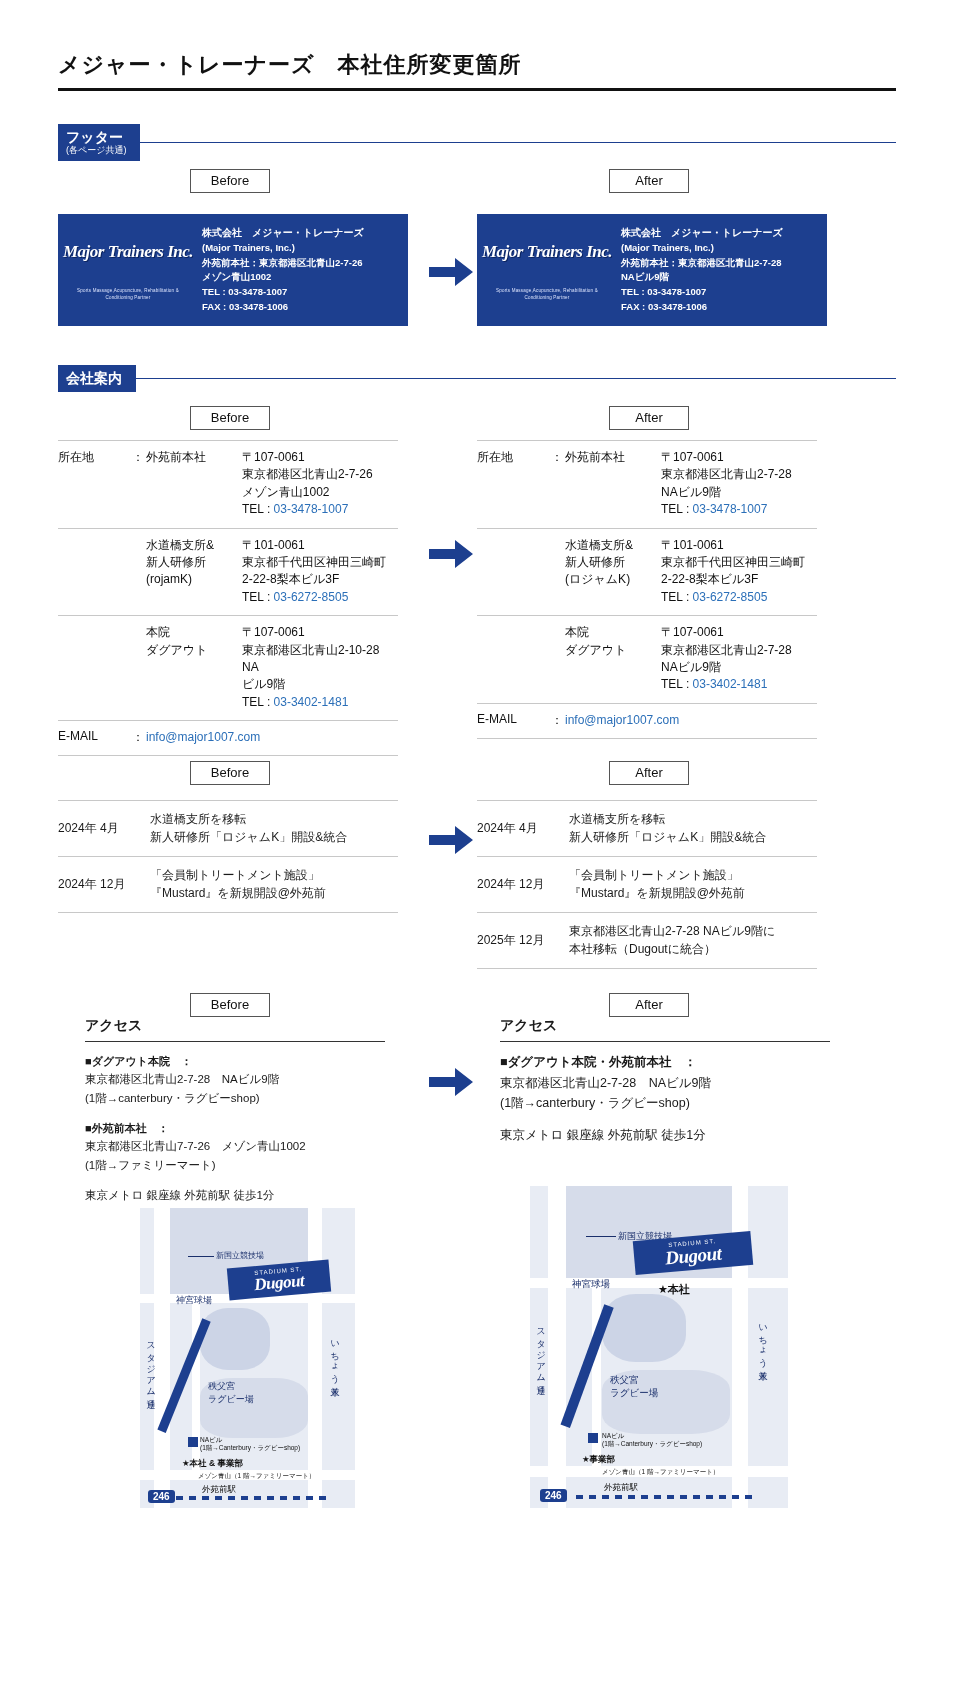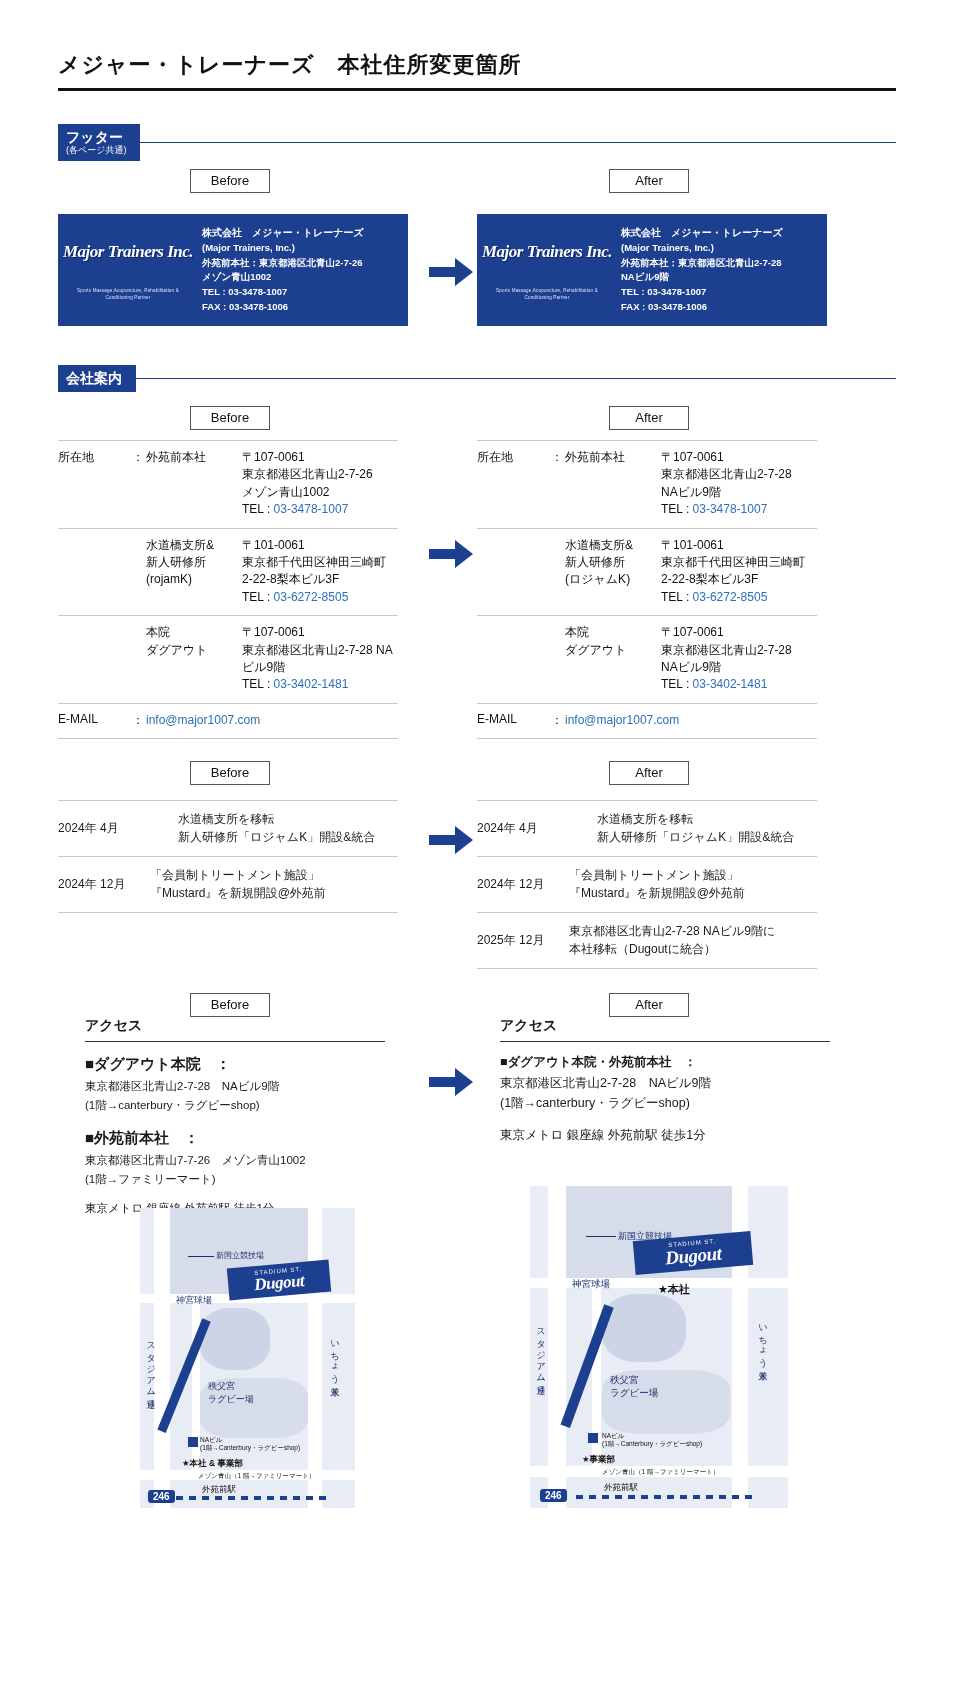--- a/index.html
+++ b/index.html
@@ -92,29 +92,29 @@
   .infotbl .c1 { width: 74px; flex: none; }
   .infotbl .c2 { width: 14px; flex: none; }
   .infotbl .c3 { width: 96px; flex: none; line-height:1.45; }
   .infotbl .c4 { flex: 1; line-height: 1.45; }
   .blue { color:#2b6fb8; }
   .maillink { color:#2b6fb8; }
 
   
   .histtbl { position: absolute; font-size: 12px; }
   .histtbl .row { display:flex; align-items:center; border-bottom:1px solid #c8c8c8; padding: 9px 0 10px 0; }
-  .histtbl .row:first-child { border-top: 1px solid #c8c8c8; gap: 28px; }
+  .histtbl .row:first-child { border-top: 1px solid #c8c8c8; }
   .histtbl .hc1 { width: 92px; flex:none; }
   .histtbl .hc2 { flex:1; line-height:1.5; }
 
   
   .access { position: absolute; font-size: 11.5px; line-height:1.65; }
   .access h4 { margin:0 0 4px 0; font-size: 14px; font-weight: bold; }
   .access .hr { height:1px; background:#333; margin: 2px 0 10px 0; }
-  .access .b { font-weight: bold; font-size: 15px; }
+  .access .b { font-weight: bold; font-size: 11px; }
   .access .para { margin-bottom: 11px; }
 
   
   .map { position:absolute; background:#e8ecf4; overflow:hidden; }
   .map .road { position:absolute; background:#ffffff; }
   .map .blk { position:absolute; background:#d6dcea; }
   .map .blk2 { position:absolute; background:#ccd4e6; }
   .map .vtext { position:absolute; writing-mode: vertical-rl; font-size: 9px; color:#1a2f6b; letter-spacing:1px; }
   .map .htext { position:absolute; font-size: 8px; color:#1a2f6b; }
   .map .pin { position:absolute; width:10px; height:10px; background:#1d3f8f; }
@@ -233,21 +233,21 @@
         </div>
       </div>
     </div>
     <div class="row">
       <div class="c1"></div>
       <div class="c2"></div>
       <div class="c3" style="white-space:pre-line;">本院
 ダグアウト</div>
       <div class="c4">
         <div>〒107-0061</div>
-        <div>東京都港区北青山2-7-28 NA</div>
+        <div>東京都港区北青山2-10-28 NA</div>
         <div>ビル9階</div>
         <div>
           <span>TEL :</span>
           <span class="blue">03-3402-1481</span>
         </div>
       </div>
     </div>
     <div class="row">
       <div class="c1">E-MAIL</div>
       <div class="c2">：</div>

